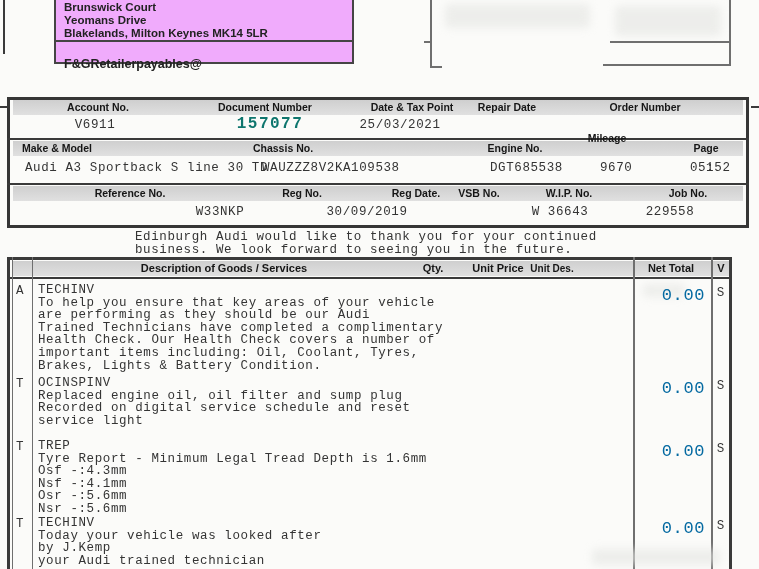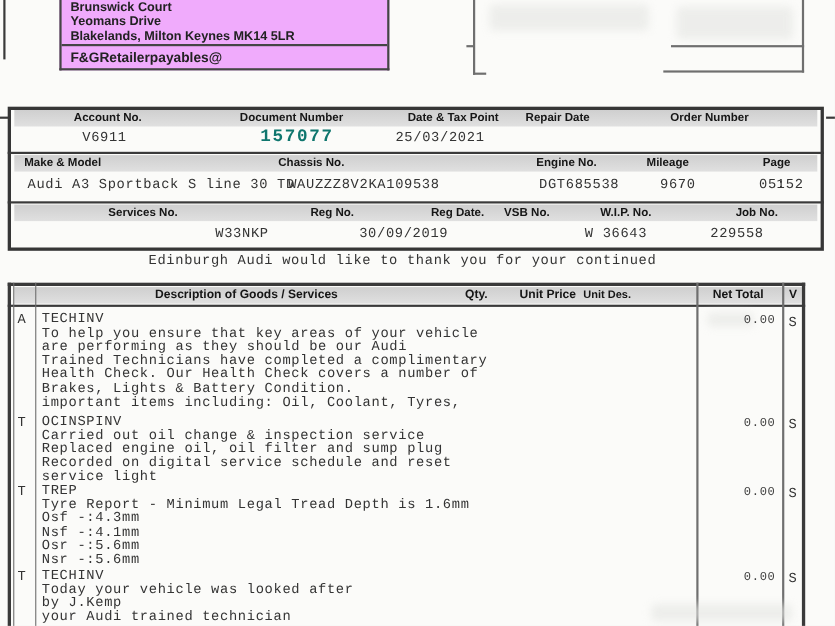--- a/index.html
+++ b/index.html
@@ -29,21 +29,21 @@
     font-size:12.5px;letter-spacing:0.6px;line-height:12.6px;
     color:#343434;white-space:pre;
   }
   .row-letter{
     position:absolute;left:16px;font-family:"Liberation Mono","DejaVu Sans Mono",monospace;
     font-size:12.5px;color:#343434;
   }
   .net-val{
     position:absolute;left:633px;width:72px;text-align:right;
     font-family:"Liberation Mono","DejaVu Sans Mono",monospace;
-    font-size:11px;letter-spacing:0.6px;color:#404040;
+    font-size:17px;letter-spacing:0.6px;color:#0369a1;
   }
   .vat-val{
     position:absolute;left:711px;width:19px;text-align:center;
     font-family:"Liberation Mono","DejaVu Sans Mono",monospace;
     font-size:12.5px;color:#343434;
   }
   .smudge{position:absolute;background:#e4e5e2;filter:blur(4px);opacity:.6;border-radius:4px;}
   .docnum{
     position:absolute;font-family:"Liberation Mono","DejaVu Sans Mono",monospace;
     font-weight:bold;font-size:16px;letter-spacing:1.5px;color:#0f766e;
@@ -58,21 +58,21 @@
   <div class="line" style="left:3px;top:0;width:2px;height:54px;"></div>
   <div class="smudge" style="left:445px;top:4px;width:145px;height:24px;"></div>
   <div class="smudge" style="left:615px;top:6px;width:106px;height:30px;"></div>
 
   <div class="abs" style="left:54px;top:0;width:300px;height:64px;border:2px solid #454545;border-top:none;box-sizing:border-box;background:#f0abfc;">
     <div style="height:39px;border-bottom:2px solid #454545;padding:1px 0 0 8px;">
       <div class="addr">Brunswick Court</div>
       <div class="addr">Yeomans Drive</div>
       <div class="addr">Blakelands, Milton Keynes MK14 5LR</div>
     </div>
-    <div class="addr" style="padding:4px 0 0 8px;font-size:12.5px;">F&amp;GRetailerpayables@</div>
+    <div class="addr" style="padding:16px 0 0 8px;font-size:12.5px;">F&amp;GRetailerpayables@</div>
   </div>
 
   <div class="line-soft" style="left:430px;top:0;width:2px;height:68px;"></div>
   <div class="line-soft" style="left:424px;top:41px;width:7px;height:2px;"></div>
   <div class="line-soft" style="left:430px;top:66px;width:12px;height:2px;"></div>
 
   <div class="line-soft" style="left:610px;top:41px;width:121px;height:2px;"></div>
   <div class="line-soft" style="left:603px;top:64px;width:128px;height:2px;"></div>
   <div class="line-soft" style="left:729px;top:0;width:2px;height:66px;"></div>
 
@@ -92,45 +92,46 @@
   <div class="mono mono-c" style="left:95px;top:118px;">V6911</div>
   <div class="docnum" style="left:270px;top:115px;">157077</div>
   <div class="mono mono-c" style="left:400px;top:118px;">25/03/2021</div>
   <div class="mono mono-c" style="left:507px;top:118px;"></div>
   <div class="mono mono-c" style="left:645px;top:118px;"></div>
 
   <div class="band" style="left:13px;top:141px;width:730px;height:15px;"></div>
   <div class="hdr hdr-l" style="left:22px;top:142px;">Make &amp; Model</div>
   <div class="hdr" style="left:283px;top:142px;">Chassis No.</div>
   <div class="hdr" style="left:515px;top:142px;">Engine No.</div>
-  <div class="hdr" style="left:607px;top:142px;">Mileage</div>
+  <div class="hdr" style="left:607px;top:132px;">Mileage</div>
   <div class="hdr" style="left:666px;top:142px;margin-top:48px;">Time</div>
   <div class="hdr" style="left:706px;top:142px;">Page</div>
   <div class="mono" style="left:25px;top:161px;">Audi A3 Sportback S line 30 TD</div>
   <div class="mono" style="left:262px;top:161px;">WAUZZZ8V2KA109538</div>
   <div class="mono" style="left:490px;top:161px;">DGT685538</div>
   <div class="mono" style="left:600px;top:161px;">9670</div>
   <div class="mono" style="left:646px;top:161px;margin-left:44px;">05:52</div>
   <div class="mono" style="left:706px;top:161px;">1</div>
 
   <div class="band" style="left:13px;top:186px;width:730px;height:15px;"></div>
-  <div class="hdr" style="left:130px;top:187px;">Services No.</div>
+  <div class="hdr" style="left:130px;top:187px;">Reference No.</div>
   <div class="hdr" style="left:302px;top:187px;">Reg No.</div>
   <div class="hdr" style="left:416px;top:187px;">Reg Date.</div>
   <div class="hdr" style="left:479px;top:187px;">VSB No.</div>
   <div class="hdr" style="left:569px;top:187px;">W.I.P. No.</div>
   <div class="hdr" style="left:688px;top:187px;">Job No.</div>
   <div class="mono mono-c" style="left:130px;top:205px;"></div>
   <div class="mono mono-c" style="left:220px;top:205px;">W33NKP</div>
   <div class="mono mono-c" style="left:367px;top:205px;">30/09/2019</div>
   <div class="mono mono-c" style="left:479px;top:205px;"></div>
   <div class="mono mono-c" style="left:560px;top:205px;">W 36643</div>
   <div class="mono mono-c" style="left:670px;top:205px;">229558</div>
 
   <div class="mono" style="left:135px;top:230px;">Edinburgh Audi would like to thank you for your continued</div>
+  <div class="mono" style="left:135px;top:243px;">business. We look forward to seeing you in the future.</div>
 
   <div class="line" style="left:7px;top:257px;width:725px;height:3px;"></div>
   <div class="band" style="left:13px;top:261px;width:716px;height:15px;"></div>
   <div class="line" style="left:7px;top:277px;width:725px;height:2px;"></div>
 
   <div class="line" style="left:7px;top:257px;width:3px;height:312px;"></div>
   <div class="line-soft" style="left:12px;top:257px;width:1px;height:312px;"></div>
   <div class="line-soft" style="left:32px;top:257px;width:1px;height:312px;"></div>
   <div class="line-soft" style="left:633px;top:257px;width:2px;height:312px;"></div>
   <div class="line-soft" style="left:711px;top:257px;width:2px;height:312px;"></div>
@@ -146,30 +147,29 @@
   <div class="smudge" style="left:643px;top:284px;width:42px;height:13px;"></div>
   <div class="smudge" style="left:592px;top:549px;width:128px;height:16px;"></div>
 
   <div class="row-letter" style="top:284px;">A</div>
   <div class="desc-block" style="top:284px;">
     <div>TECHINV</div>
     <div>To help you ensure that key areas of your vehicle</div>
     <div>are performing as they should be our Audi</div>
     <div>Trained Technicians have completed a complimentary</div>
     <div>Health Check. Our Health Check covers a number of</div>
+    <div>important items including: Oil, Coolant, Tyres,</div>
     <div>Brakes, Lights &amp; Battery Condition.</div>
-    <div>important items including: Oil, Coolant, Tyres,</div>
   </div>
   <div class="net-val" style="top:286px;">0.00</div>
   <div class="vat-val" style="top:286px;">S</div>
 
   <div class="row-letter" style="top:377px;">T</div>
   <div class="desc-block" style="top:377px;">
     <div>OCINSPINV</div>
-    <div>Carried out oil change &amp; inspection service</div>
     <div>Replaced engine oil, oil filter and sump plug</div>
     <div>Recorded on digital service schedule and reset</div>
     <div>service light</div>
   </div>
   <div class="net-val" style="top:379px;">0.00</div>
   <div class="vat-val" style="top:379px;">S</div>
 
   <div class="row-letter" style="top:440px;">T</div>
   <div class="desc-block" style="top:440px;">
     <div>TREP</div>

